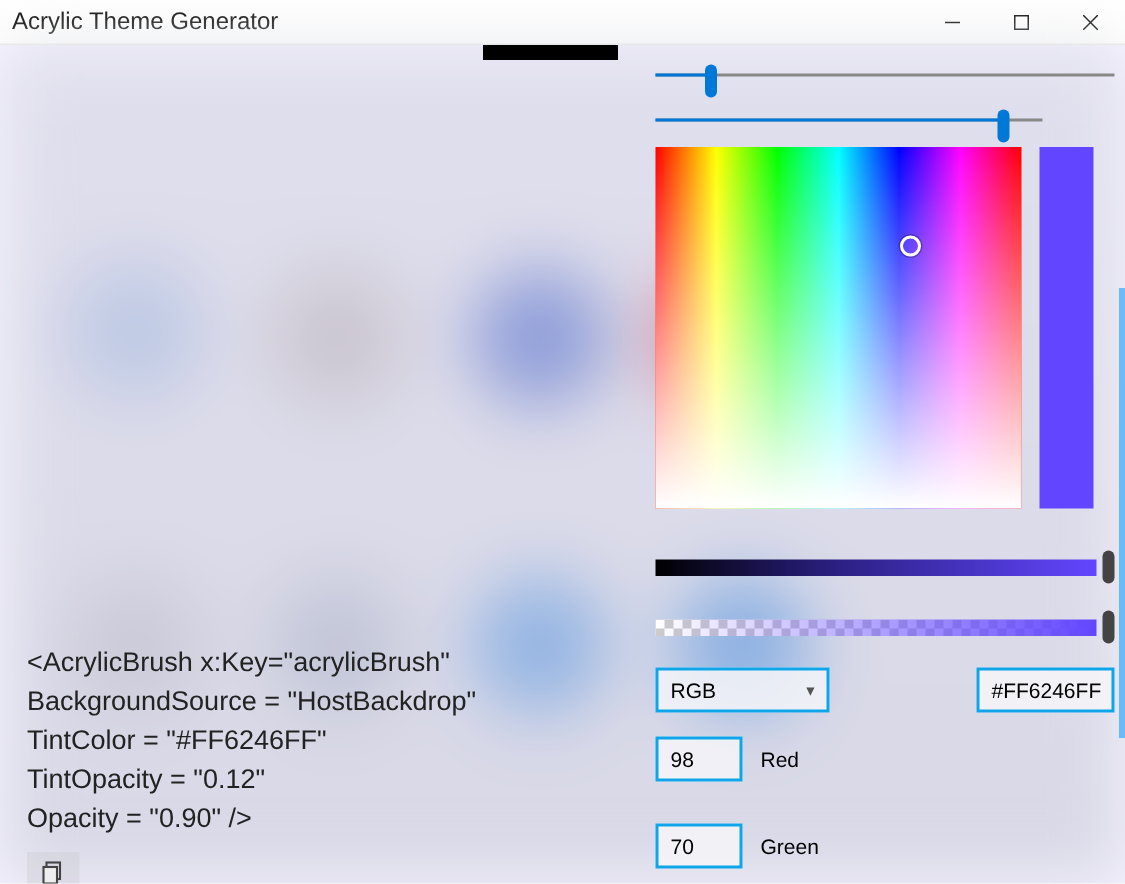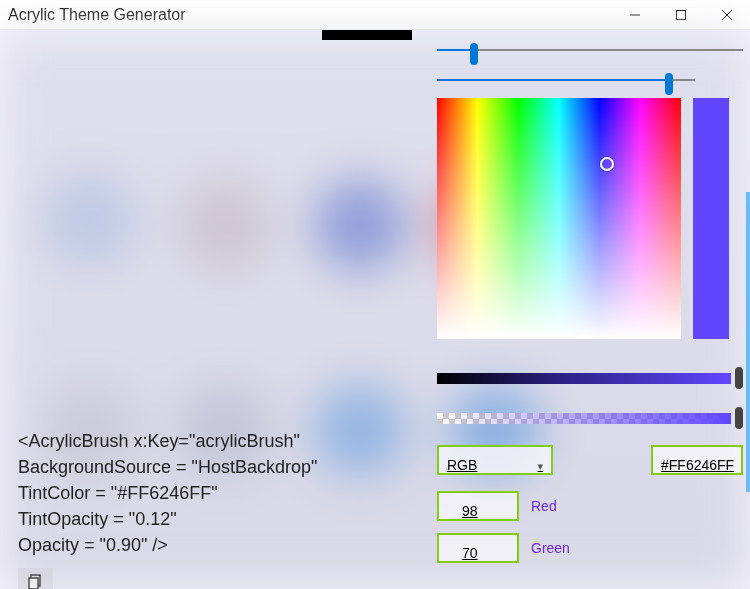--- a/index.html
+++ b/index.html
@@ -137,28 +137,28 @@
   .dark-grad { background: linear-gradient(to right, #000 0%, #2a1f80 40%, #6246ff 100%); }
   .alpha-grad {
     background:
       linear-gradient(to right, rgba(98,70,255,0) 0%, rgba(98,70,255,1) 100%),
       repeating-conic-gradient(#ccc 0% 25%, #fff 0% 50%) 0 0/12px 12px;
   }
 
   .row { display: flex; align-items: center; gap: 12px; margin-top: 16px; }
   .combo, .txt {
     height: 30px; background: rgba(245,245,248,0.85);
-    border: 2px solid #84cc16; font-size: 14px;
-    display: flex; align-items: flex-end; text-decoration: underline;
+    border: 2px solid #0ea5e9; font-size: 14px;
+    display: flex; align-items: center;
   }
   .combo { width: 116px; padding: 0 8px; justify-content: space-between; }
   .combo .chev { font-size: 11px; color: #555; }
   .hexbox { width: 92px; padding: 0 8px; margin-left: auto; }
-  .numbox { width: 82px; padding: 0 23px; }
-  .chan-label { font-size: 14px; color: #6d28d9; }
+  .numbox { width: 58px; padding: 0 8px; }
+  .chan-label { font-size: 14px; color: #000000; }
 
   .scroll-edge {
     position: absolute; right: 0; top: 162px;
     width: 4px; height: 300px;
     background: #0099ff;
     opacity: 0.55;
   }
 </style>
 </head>
 <body>
@@ -245,21 +245,21 @@
       </div>
     </div>
 
     <div class="row">
       <div class="txt numbox">
         <span>98</span>
       </div>
       <span class="chan-label">Red</span>
     </div>
 
-    <div class="row" style="margin-top:12px;">
+    <div class="row" style="margin-top:28px;">
       <div class="txt numbox">
         <span>70</span>
       </div>
       <span class="chan-label">Green</span>
     </div>
 
   </div>
 
   <div class="scroll-edge"></div>
 </div>

